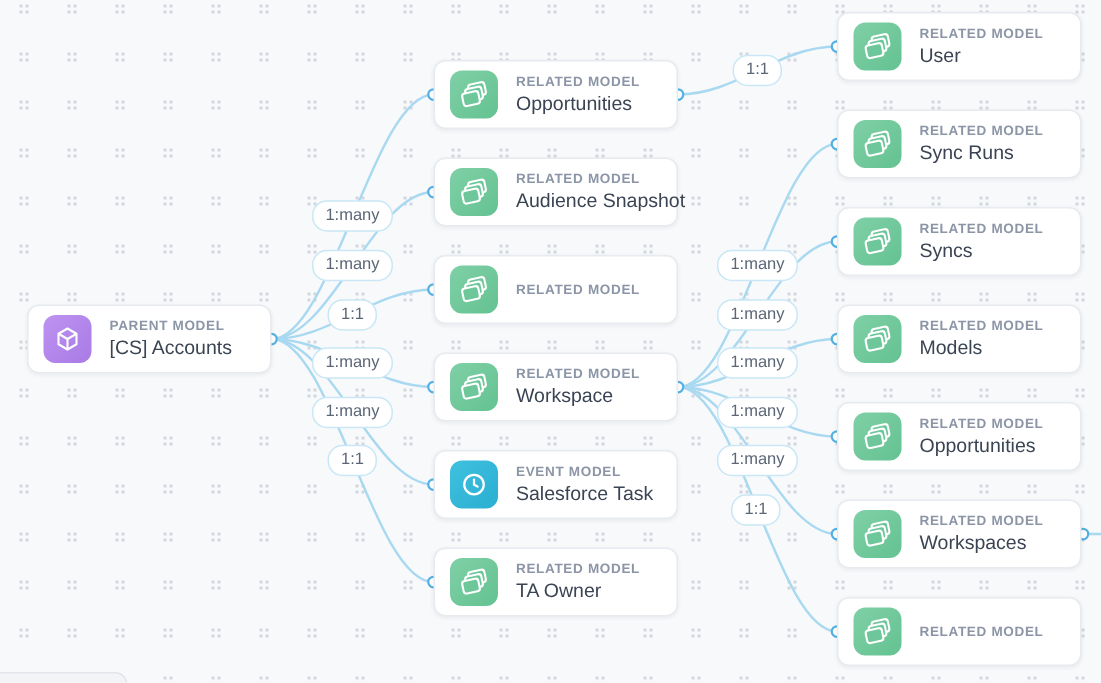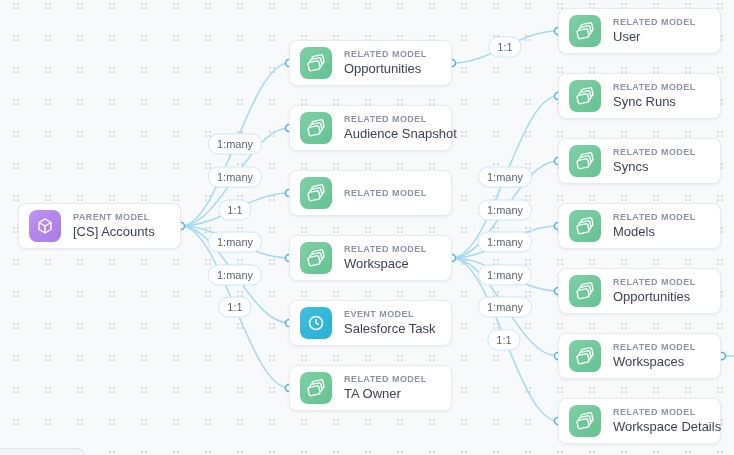--- a/index.html
+++ b/index.html
@@ -322,19 +322,18 @@
       <svg width="24" height="24" viewBox="0 0 24 24">
         <g stroke="#fff" stroke-width="1.4" fill="#6ec79b" stroke-linejoin="round">
           <rect x="8.5" y="4.5" width="11" height="8.5" rx="2" transform="rotate(-12 14 8.7)"></rect>
           <rect x="6.5" y="7.5" width="11" height="8.5" rx="2" transform="rotate(-12 12 11.7)"></rect>
           <rect x="4.5" y="10.5" width="11" height="8.5" rx="2" transform="rotate(-12 10 14.7)"></rect>
         </g>
       </svg>
     </div>
     <div class="txt">
       <div class="type">RELATED MODEL</div>
-      <div class="nm">Workspace Details</div>
     </div>
   </div>
 
   <div class="partial-card"></div>
 
 </div>
 
 </body></html>

